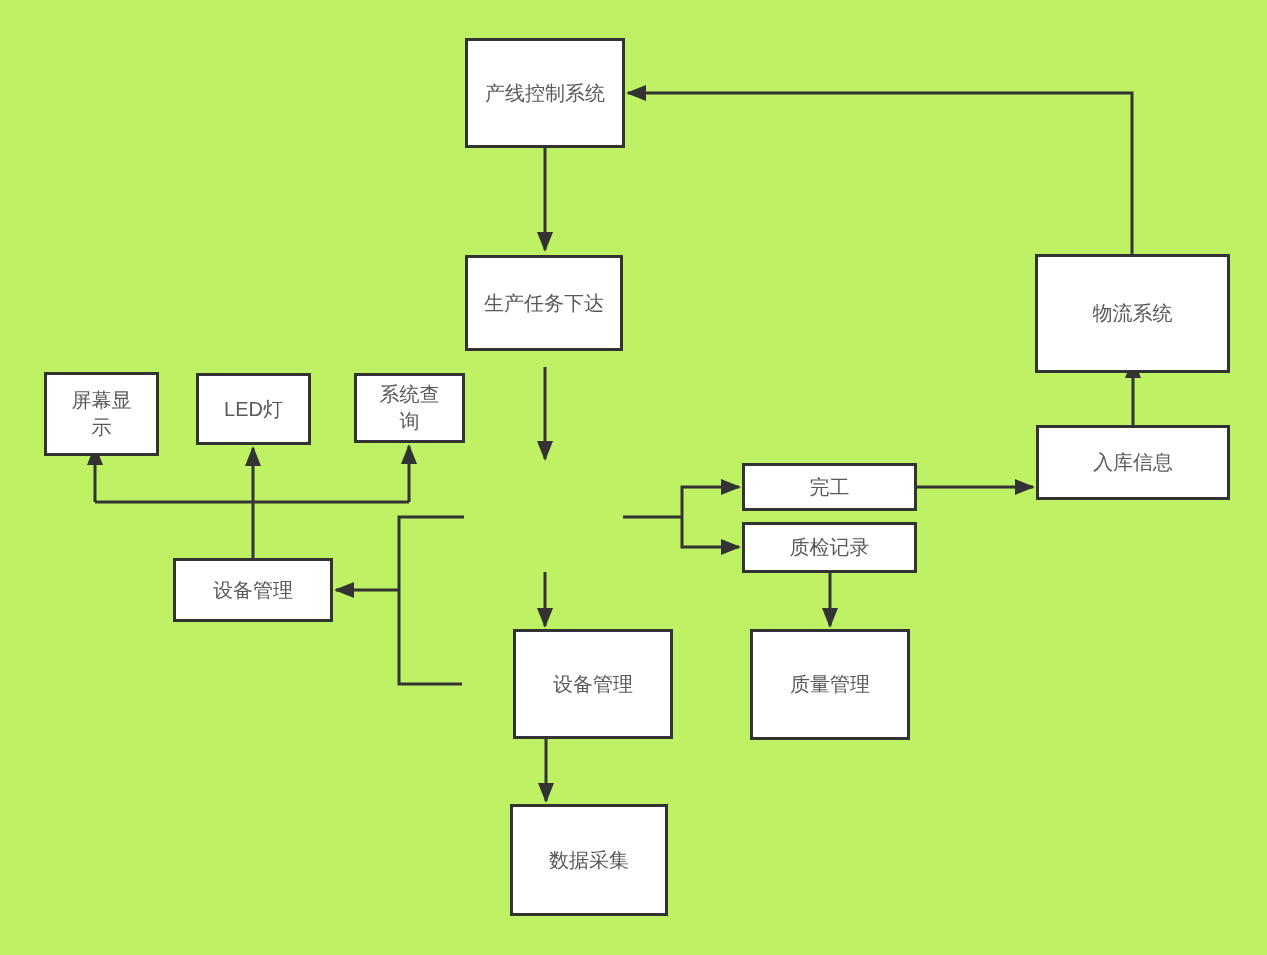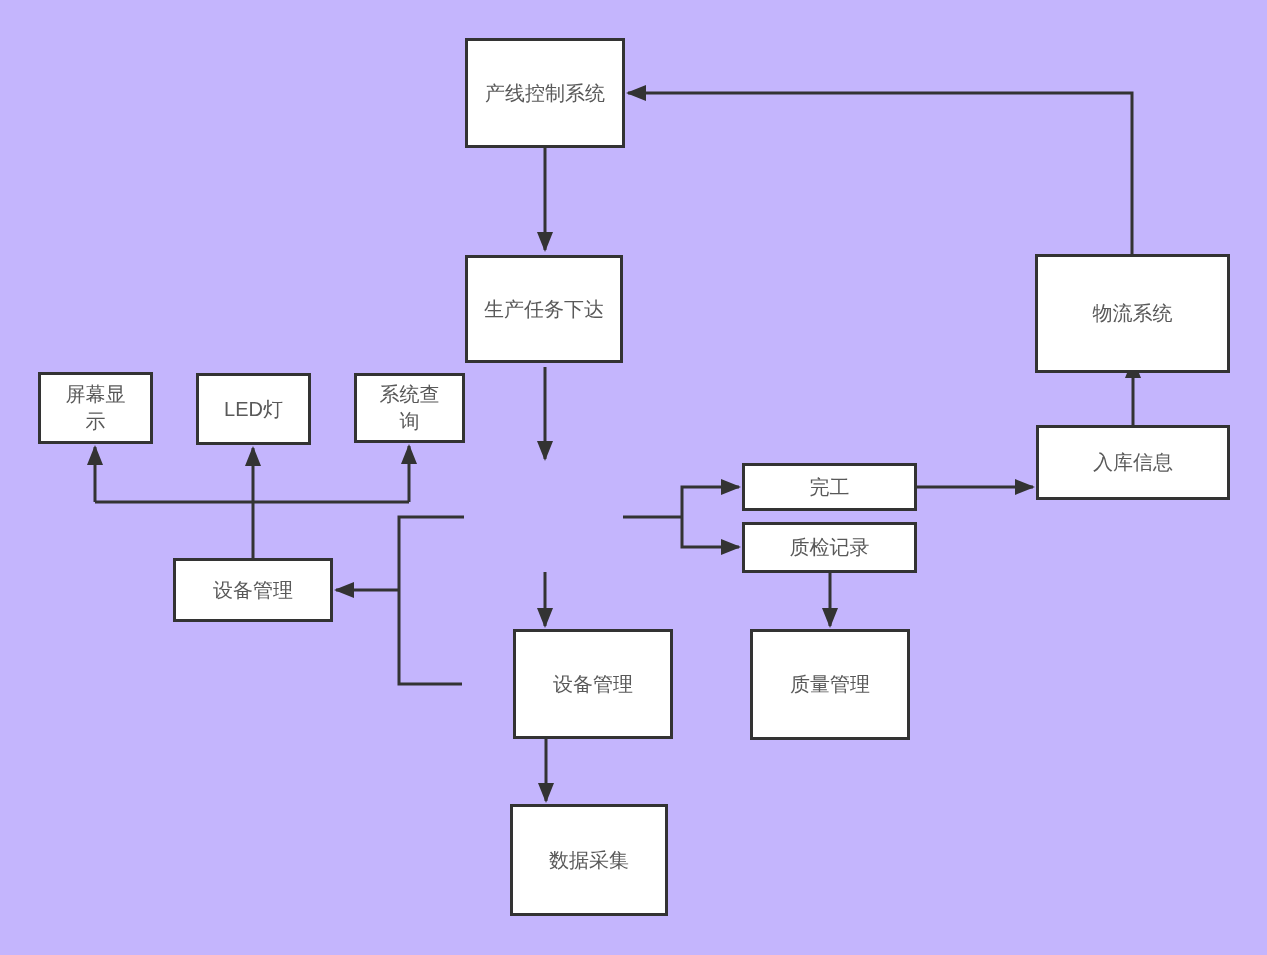--- a/index.html
+++ b/index.html
@@ -5,21 +5,21 @@
   html, body {
     margin: 0;
     padding: 0;
     background: #ffffff;
     font-family: "Liberation Sans", "DejaVu Sans", sans-serif;
   }
   .canvas {
     position: relative;
     width: 1267px;
     height: 955px;
-    background: #c4b5fd;
+    background: #bef264;
     overflow: hidden;
   }
   .edge-layer {
     position: absolute;
     left: 0;
     top: 0;
     width: 1267px;
     height: 955px;
   }
   .node {
@@ -34,25 +34,25 @@
     color: #595959;
     font-size: 20px;
     line-height: 1.35;
     z-index: 2;
   }
   .node .lbl { display: inline-block; }
   .node.wrap .lbl { width: 68px; }
 
   
   #node-production-line-control { left: 465px; top: 38px;  width: 160px; height: 110px; }
-  #node-production-task-issue   { left: 465px; top: 255px; width: 158px; height: 108px; }
+  #node-production-task-issue   { left: 465px; top: 255px; width: 158px; height: 96px; }
   #node-production-line         { left: 464px; top: 462px; width: 159px; height: 110px; }
   #node-equipment-management    { left: 465px; top: 629px; width: 160px; height: 110px; margin-left: 48px; }
   #node-data-collection         { left: 467px; top: 804px; width: 158px; height: 112px; margin-left: 43px; }
-  #node-screen-display          { left: 38px;  top: 372px; width: 115px; height: 72px; }
+  #node-screen-display          { left: 44px;  top: 372px; width: 115px; height: 84px; }
   #node-led-light               { left: 196px; top: 373px; width: 115px; height: 72px; }
   #node-system-query            { left: 354px; top: 373px; width: 111px; height: 70px; }
   #node-field-data              { left: 173px; top: 558px; width: 160px; height: 64px; }
   #node-completion              { left: 742px; top: 463px; width: 175px; height: 48px; }
   #node-inspection-record       { left: 742px; top: 522px; width: 175px; height: 51px; }
   #node-quality-management      { left: 750px; top: 629px; width: 160px; height: 111px; }
   #node-warehousing-info        { left: 1036px; top: 425px; width: 194px; height: 75px; }
   #node-logistics-system        { left: 1035px; top: 254px; width: 195px; height: 119px; }
 </style>
 </head>

